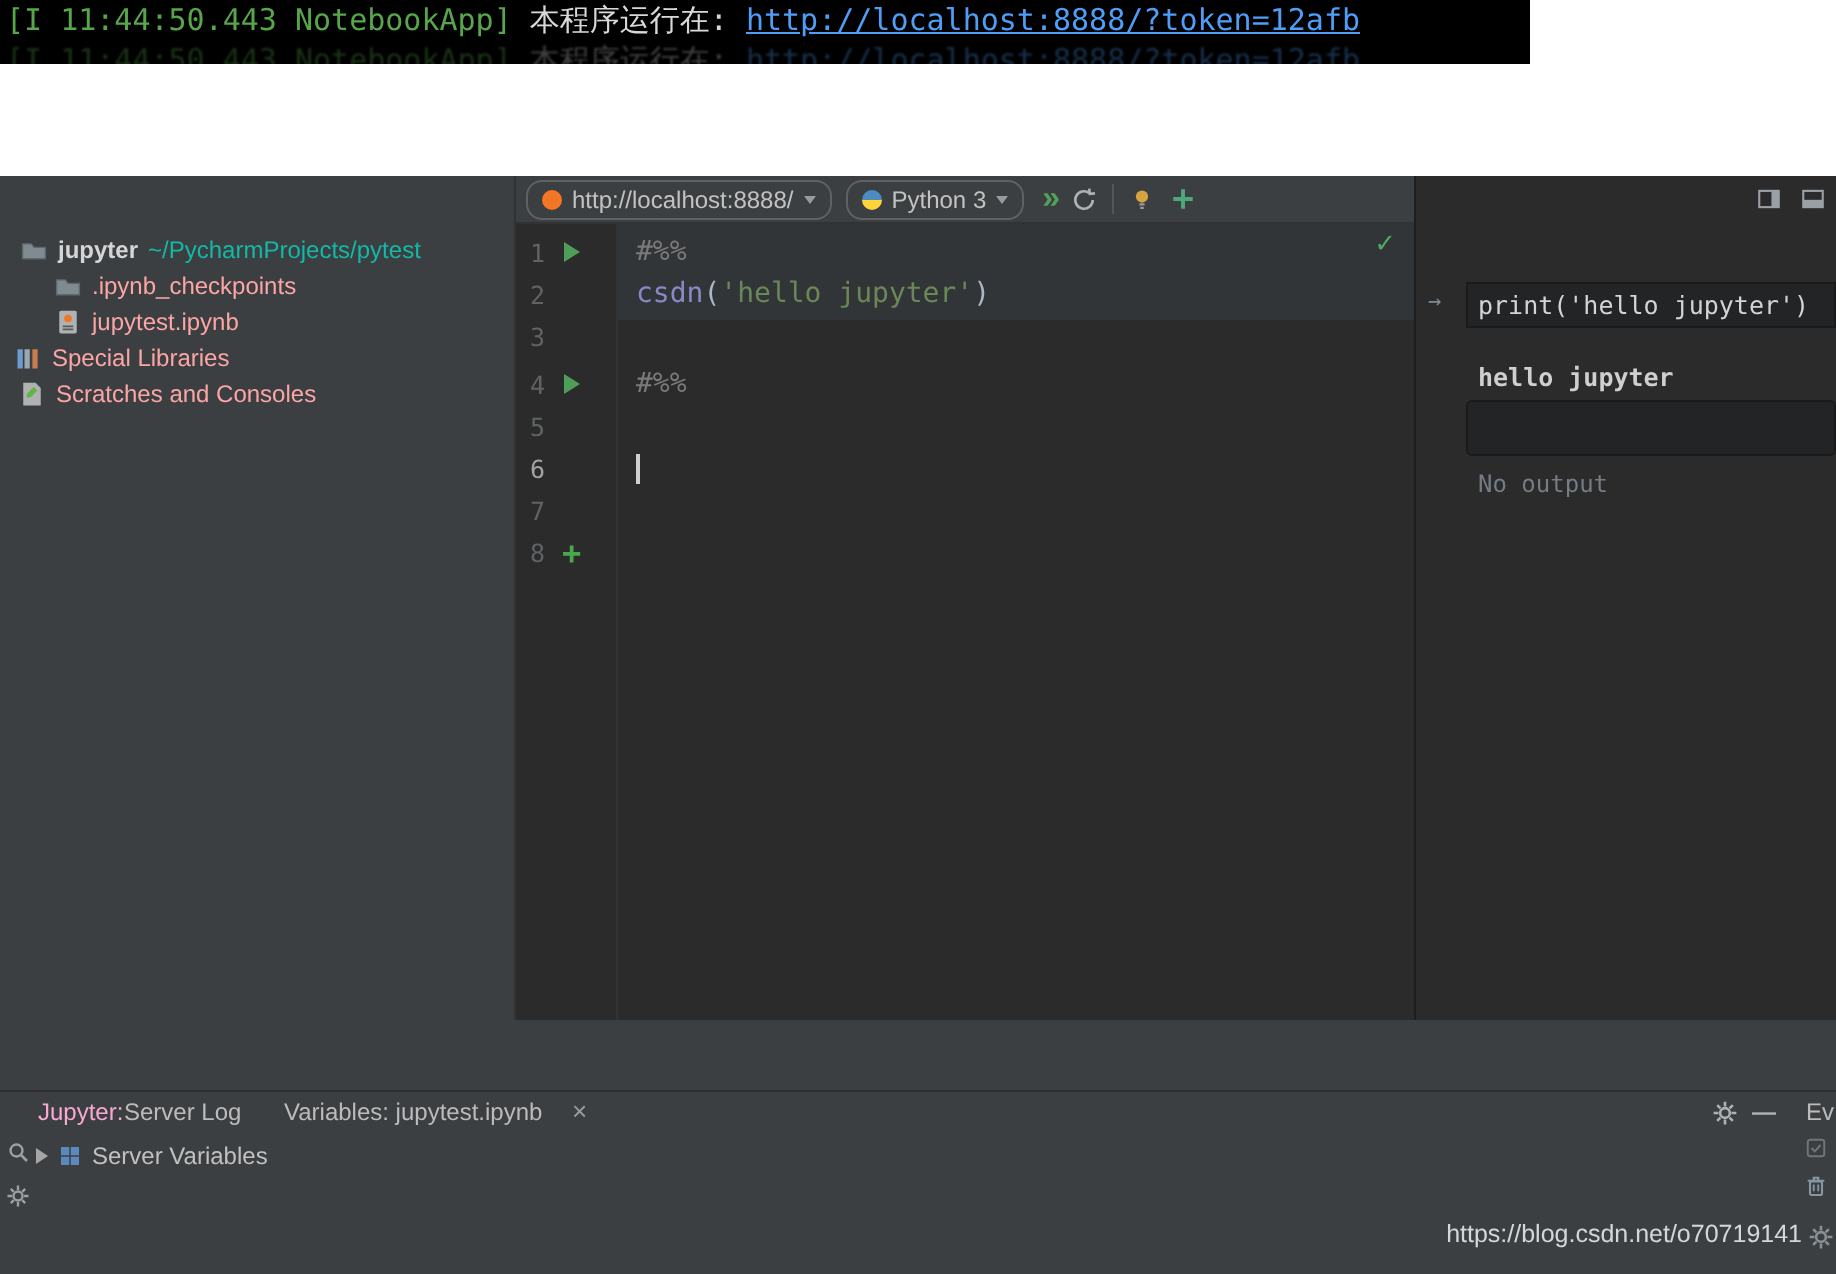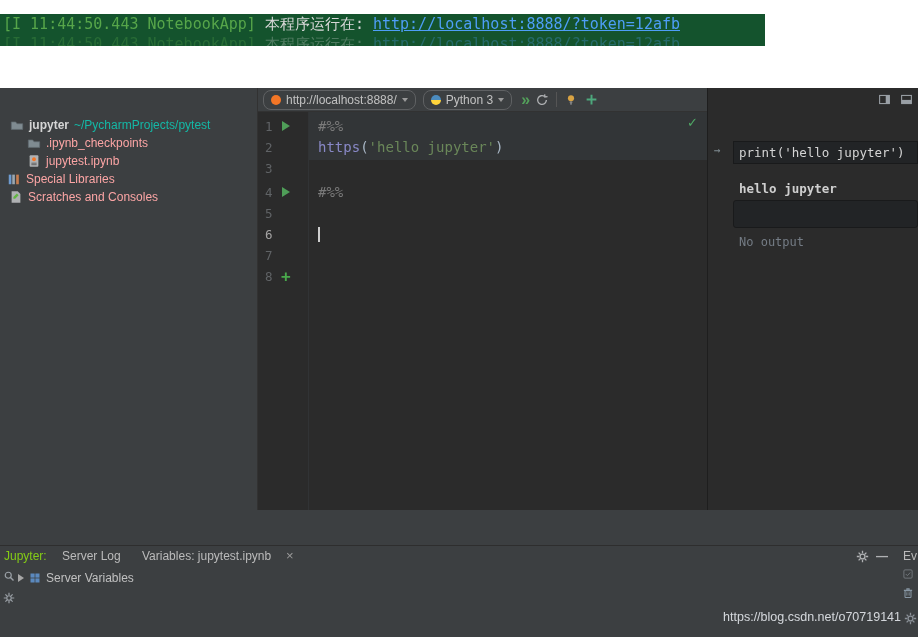--- a/index.html
+++ b/index.html
@@ -1,20 +1,20 @@
 <!DOCTYPE html>
 <html><head>
 <meta charset="utf-8">
 <style>
   html,body{margin:0;padding:0;background:#fff;}
   .screen{position:relative;width:918px;height:637px;overflow:hidden;background:#ffffff;font-family:"Liberation Sans","DejaVu Sans",sans-serif;}
 
   
-  .terminal{position:absolute;left:0;top:0;width:765px;height:32px;background:#14532d;overflow:hidden;
-            font-family:"DejaVu Sans Mono","Liberation Mono",monospace;font-size:15px;margin-top:14px;}
+  .terminal{position:absolute;left:0;top:0;width:765px;height:32px;background:#000000;overflow:hidden;
+            font-family:"DejaVu Sans Mono","Liberation Mono",monospace;font-size:15px;}
   .t-line{white-space:pre;line-height:20px;height:20px;padding-left:3px;}
   .t-line.t2{opacity:.3;filter:blur(.4px);}
   .t-prefix{color:#57A64A;}
   .t-msg{color:#D8D8D8;}
   .t-link{color:#4E9EF7;text-decoration:underline;cursor:pointer;}
 
   
   .ide{position:absolute;left:0;top:88px;width:918px;height:549px;background:#3C3F41;font-size:12px;color:#BBBBBB;}
 
   
@@ -64,21 +64,21 @@
   .echo-strip{position:absolute;left:25px;right:0;top:53px;height:23px;background:#222426;border:1px solid #191A1B;box-sizing:border-box;}
   .pv-arrow{position:absolute;left:6px;top:56px;color:#7F8B91;font-size:11px;}
   .pv-code{position:absolute;left:31px;top:57px;color:#D4D4D4;font-size:12.5px;}
   .pv-result{position:absolute;left:31px;top:93px;color:#CFCFCF;font-size:12.5px;font-weight:bold;}
   .pv-empty{position:absolute;left:25px;right:0;top:112px;height:28px;background:#222426;border:1px solid #191A1B;
             border-radius:3px;box-sizing:border-box;}
   .pv-noout{position:absolute;left:31px;top:147px;color:#747C85;font-size:12px;}
 
   
   .twheader{position:absolute;left:0;top:457px;width:918px;height:21px;border-top:1px solid #2E2E2E;box-sizing:border-box;}
-  .tw-title{position:absolute;left:4px;top:3px;color:#84cc16;}
+  .tw-title{position:absolute;left:19px;top:3px;color:#f9a8d4;}
   .tw-tab1{position:absolute;left:62px;top:3px;color:#BBBBBB;cursor:pointer;}
   .tw-tab2{position:absolute;left:142px;top:3px;color:#BBBBBB;cursor:pointer;}
   .tw-close{position:absolute;left:286px;top:2px;color:#9A9A9A;cursor:pointer;font-size:13px;}
   .tw-gear{position:absolute;right:49px;top:4px;color:#AFB1B3;cursor:pointer;}
   .tw-min{position:absolute;right:30px;top:3px;color:#AFB1B3;cursor:pointer;font-weight:bold;}
   .tw-ev{position:absolute;right:1px;top:3px;color:#BBBBBB;cursor:pointer;}
 
   
   .variables{position:absolute;left:0;top:478px;width:918px;height:71px;}
   .v-leftbar{position:absolute;left:3px;top:0;width:15px;height:100%;color:#9AA0A6;}
@@ -232,21 +232,21 @@
       <div class="cellbg"></div>
       <div class="gutterline"></div>
 
       <div class="erow" style="top:4px;">
         <span class="lnum">1</span>
         <span class="runarrow"></span>
         <span class="ecode marker">#%%</span>
       </div>
       <div class="erow" style="top:25px;">
         <span class="lnum">2</span>
-        <span class="ecode"><span class="fn">https</span><span class="par">(</span><span class="str">'hello jupyter'</span><span class="par">)</span></span>
+        <span class="ecode"><span class="fn">csdn</span><span class="par">(</span><span class="str">'hello jupyter'</span><span class="par">)</span></span>
       </div>
       <div class="erow" style="top:46px;">
         <span class="lnum">3</span>
       </div>
       <div class="erow" style="top:70px;">
         <span class="lnum">4</span>
         <span class="runarrow"></span>
         <span class="ecode marker">#%%</span>
       </div>
       <div class="erow" style="top:91px;">

